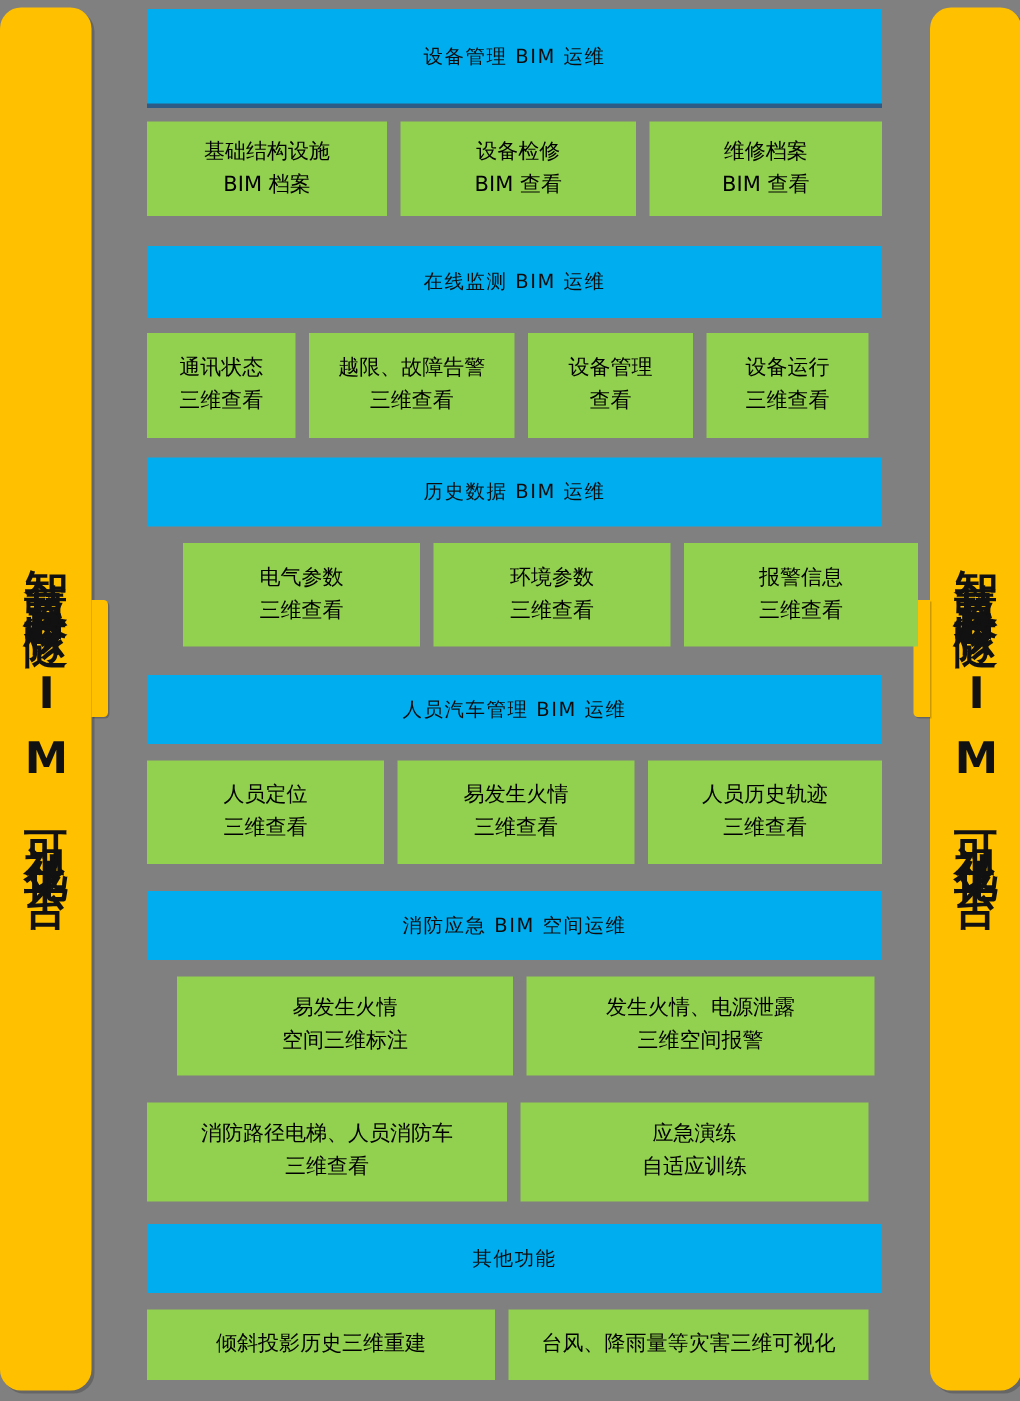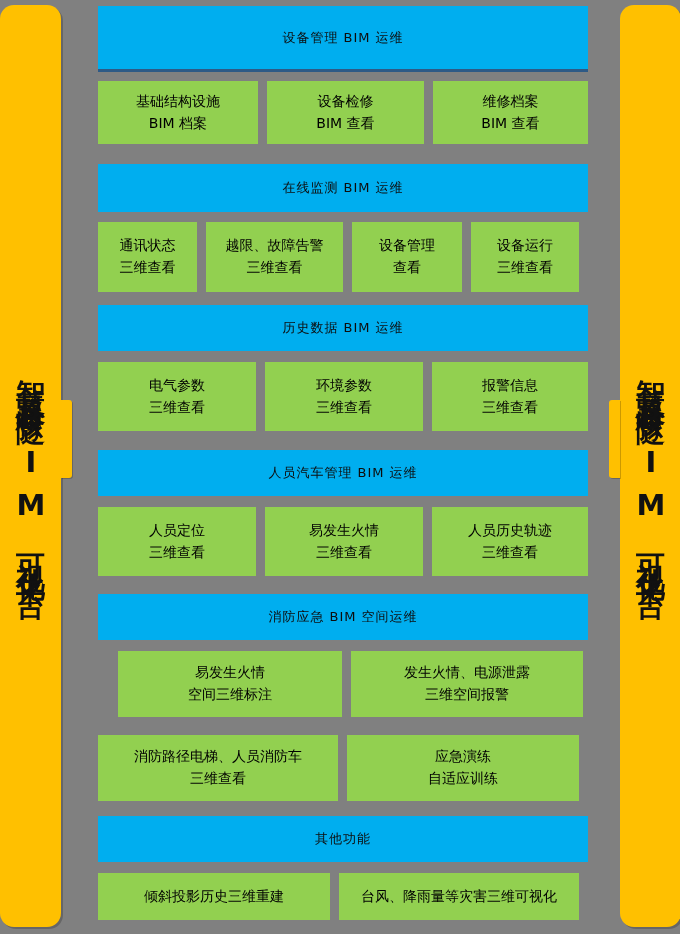--- a/index.html
+++ b/index.html
@@ -156,21 +156,21 @@
       </div>
       <div class="leaf" style="width:108px;height:70px;">
         <span>设备运行</span>
         <span>三维查看</span>
       </div>
     </div>
   </div>
 
   <div class="section" style="top:305px;">
     <div class="header-bar flat" style="height:46px;">历史数据 BIM 运维</div>
-    <div class="row" style="margin-top:11px;">
+    <div class="row" style="margin-top:11px;margin-left:24px;">
       <div class="leaf" style="width:158px;height:69px;">
         <span>电气参数</span>
         <span>三维查看</span>
       </div>
       <div class="leaf" style="width:158px;height:69px;">
         <span>环境参数</span>
         <span>三维查看</span>
       </div>
       <div class="leaf" style="width:156px;height:69px;">
         <span>报警信息</span>

